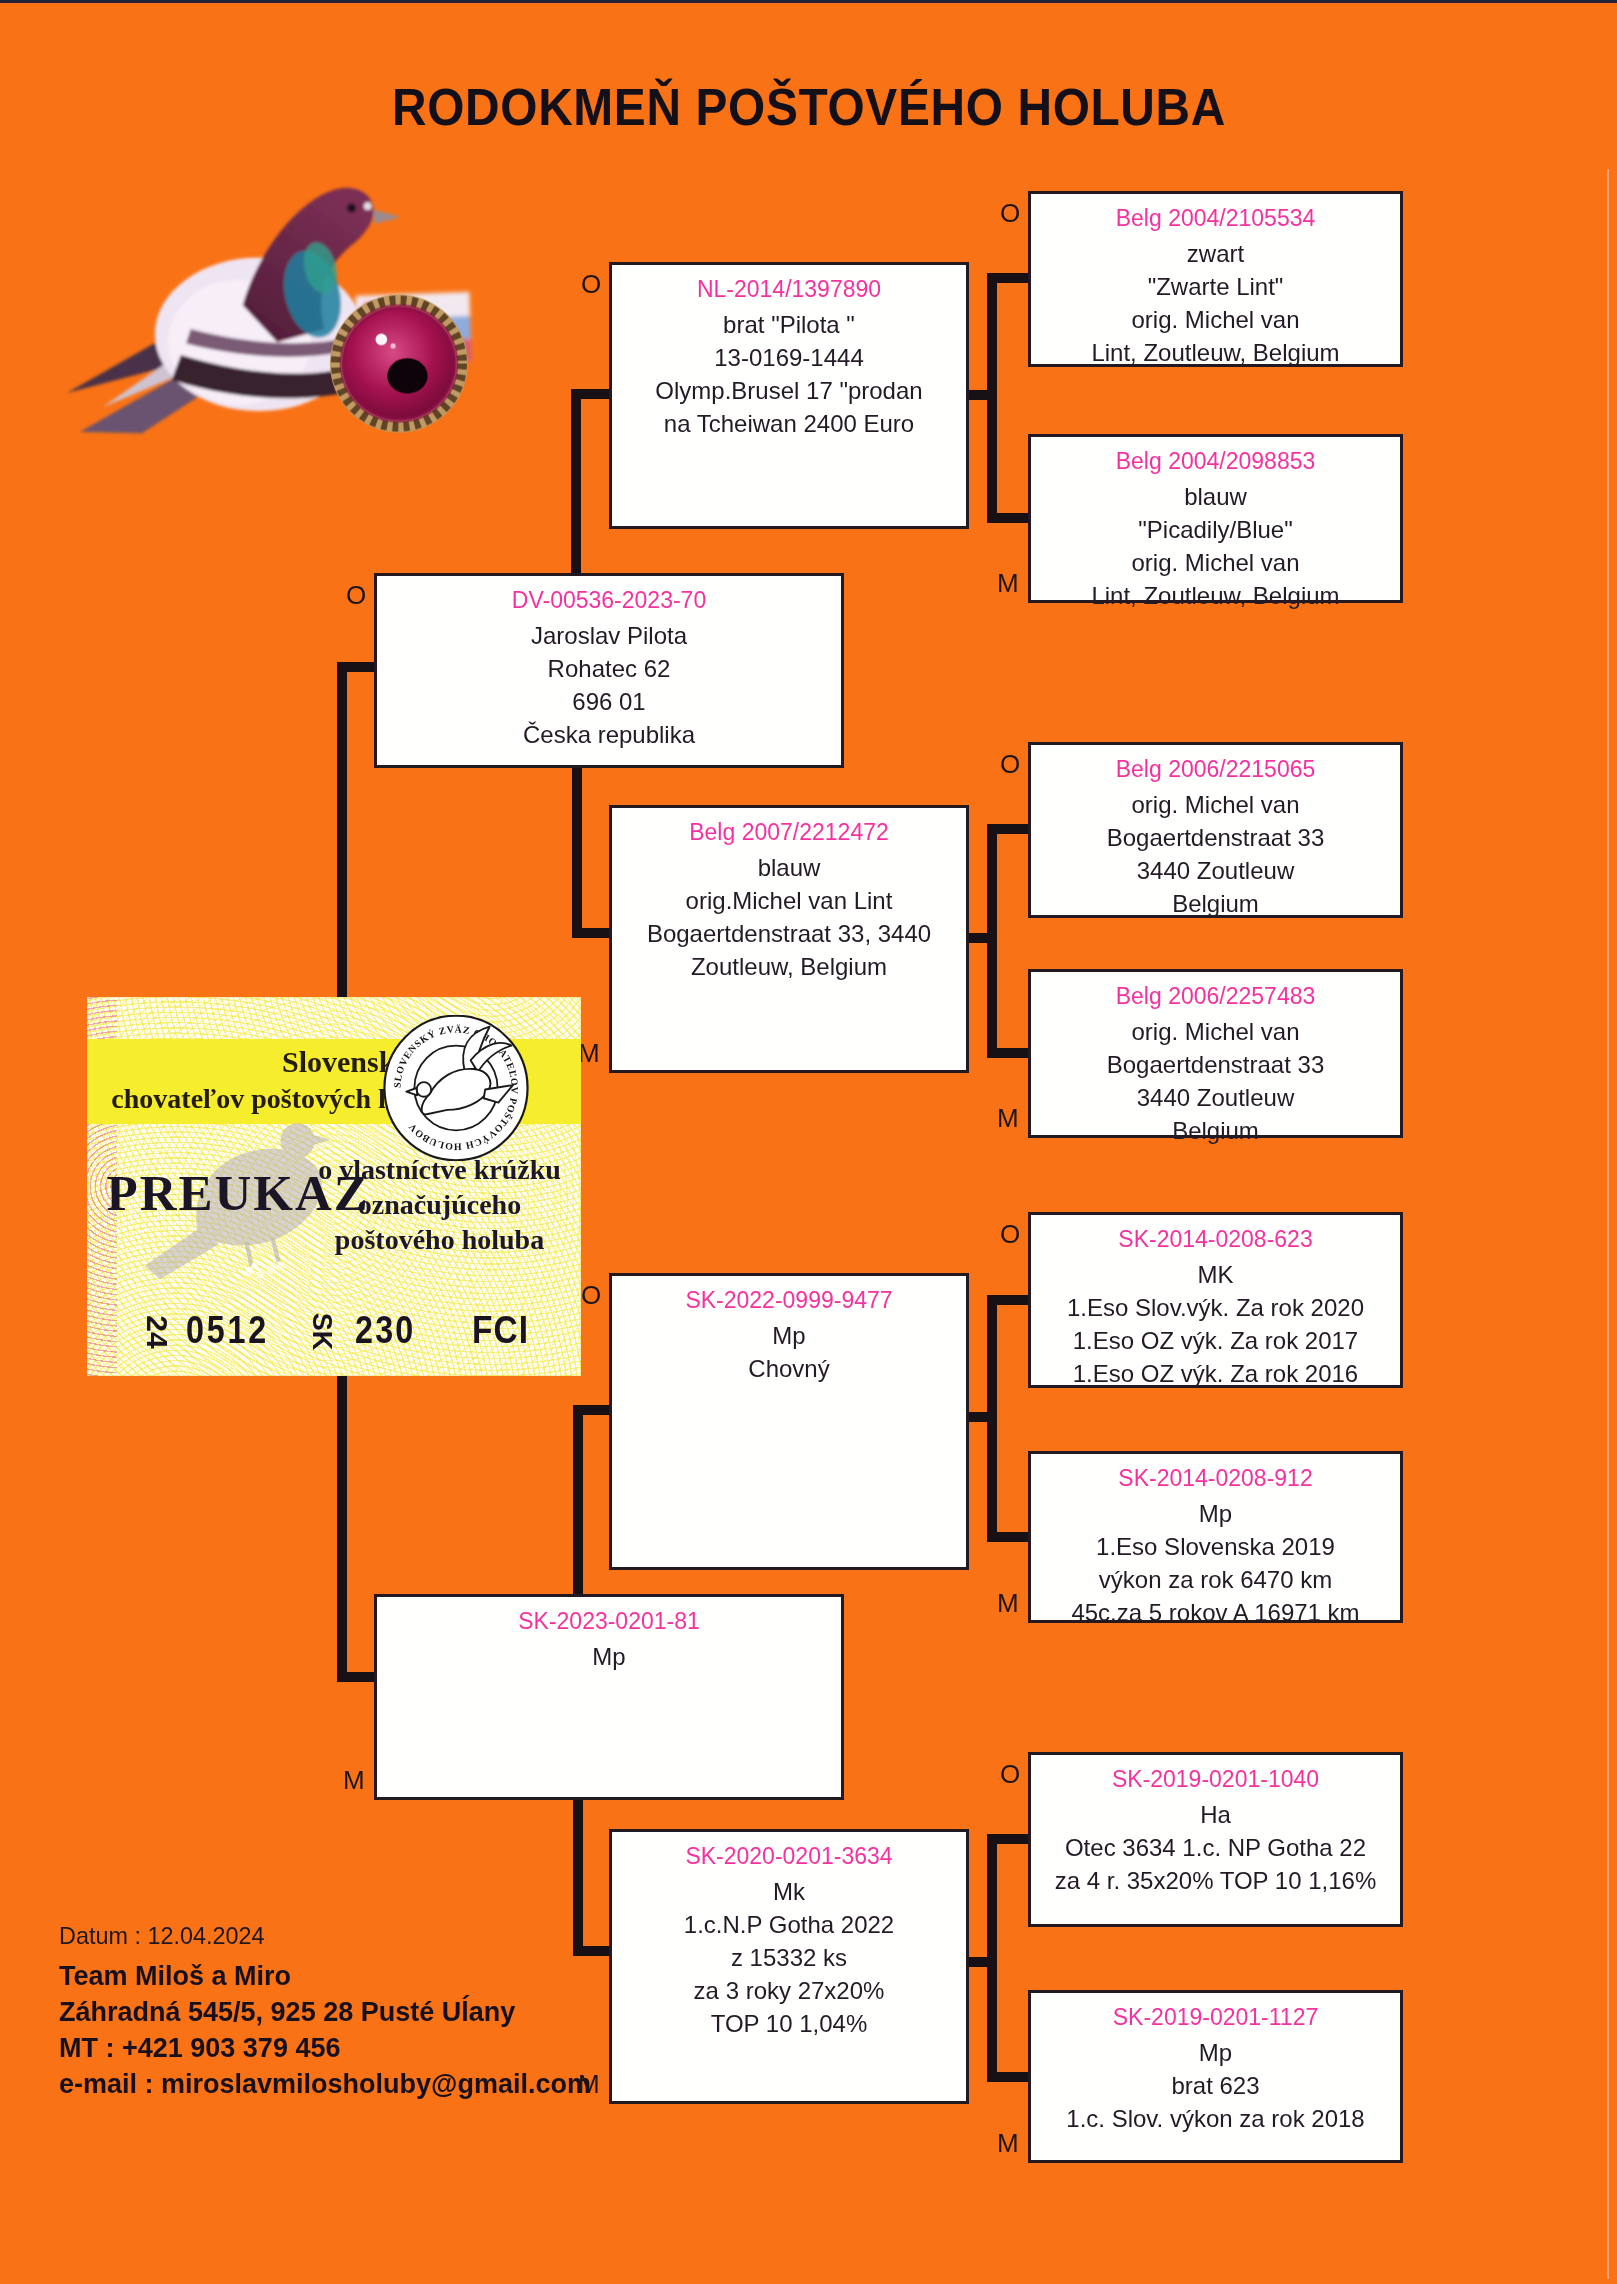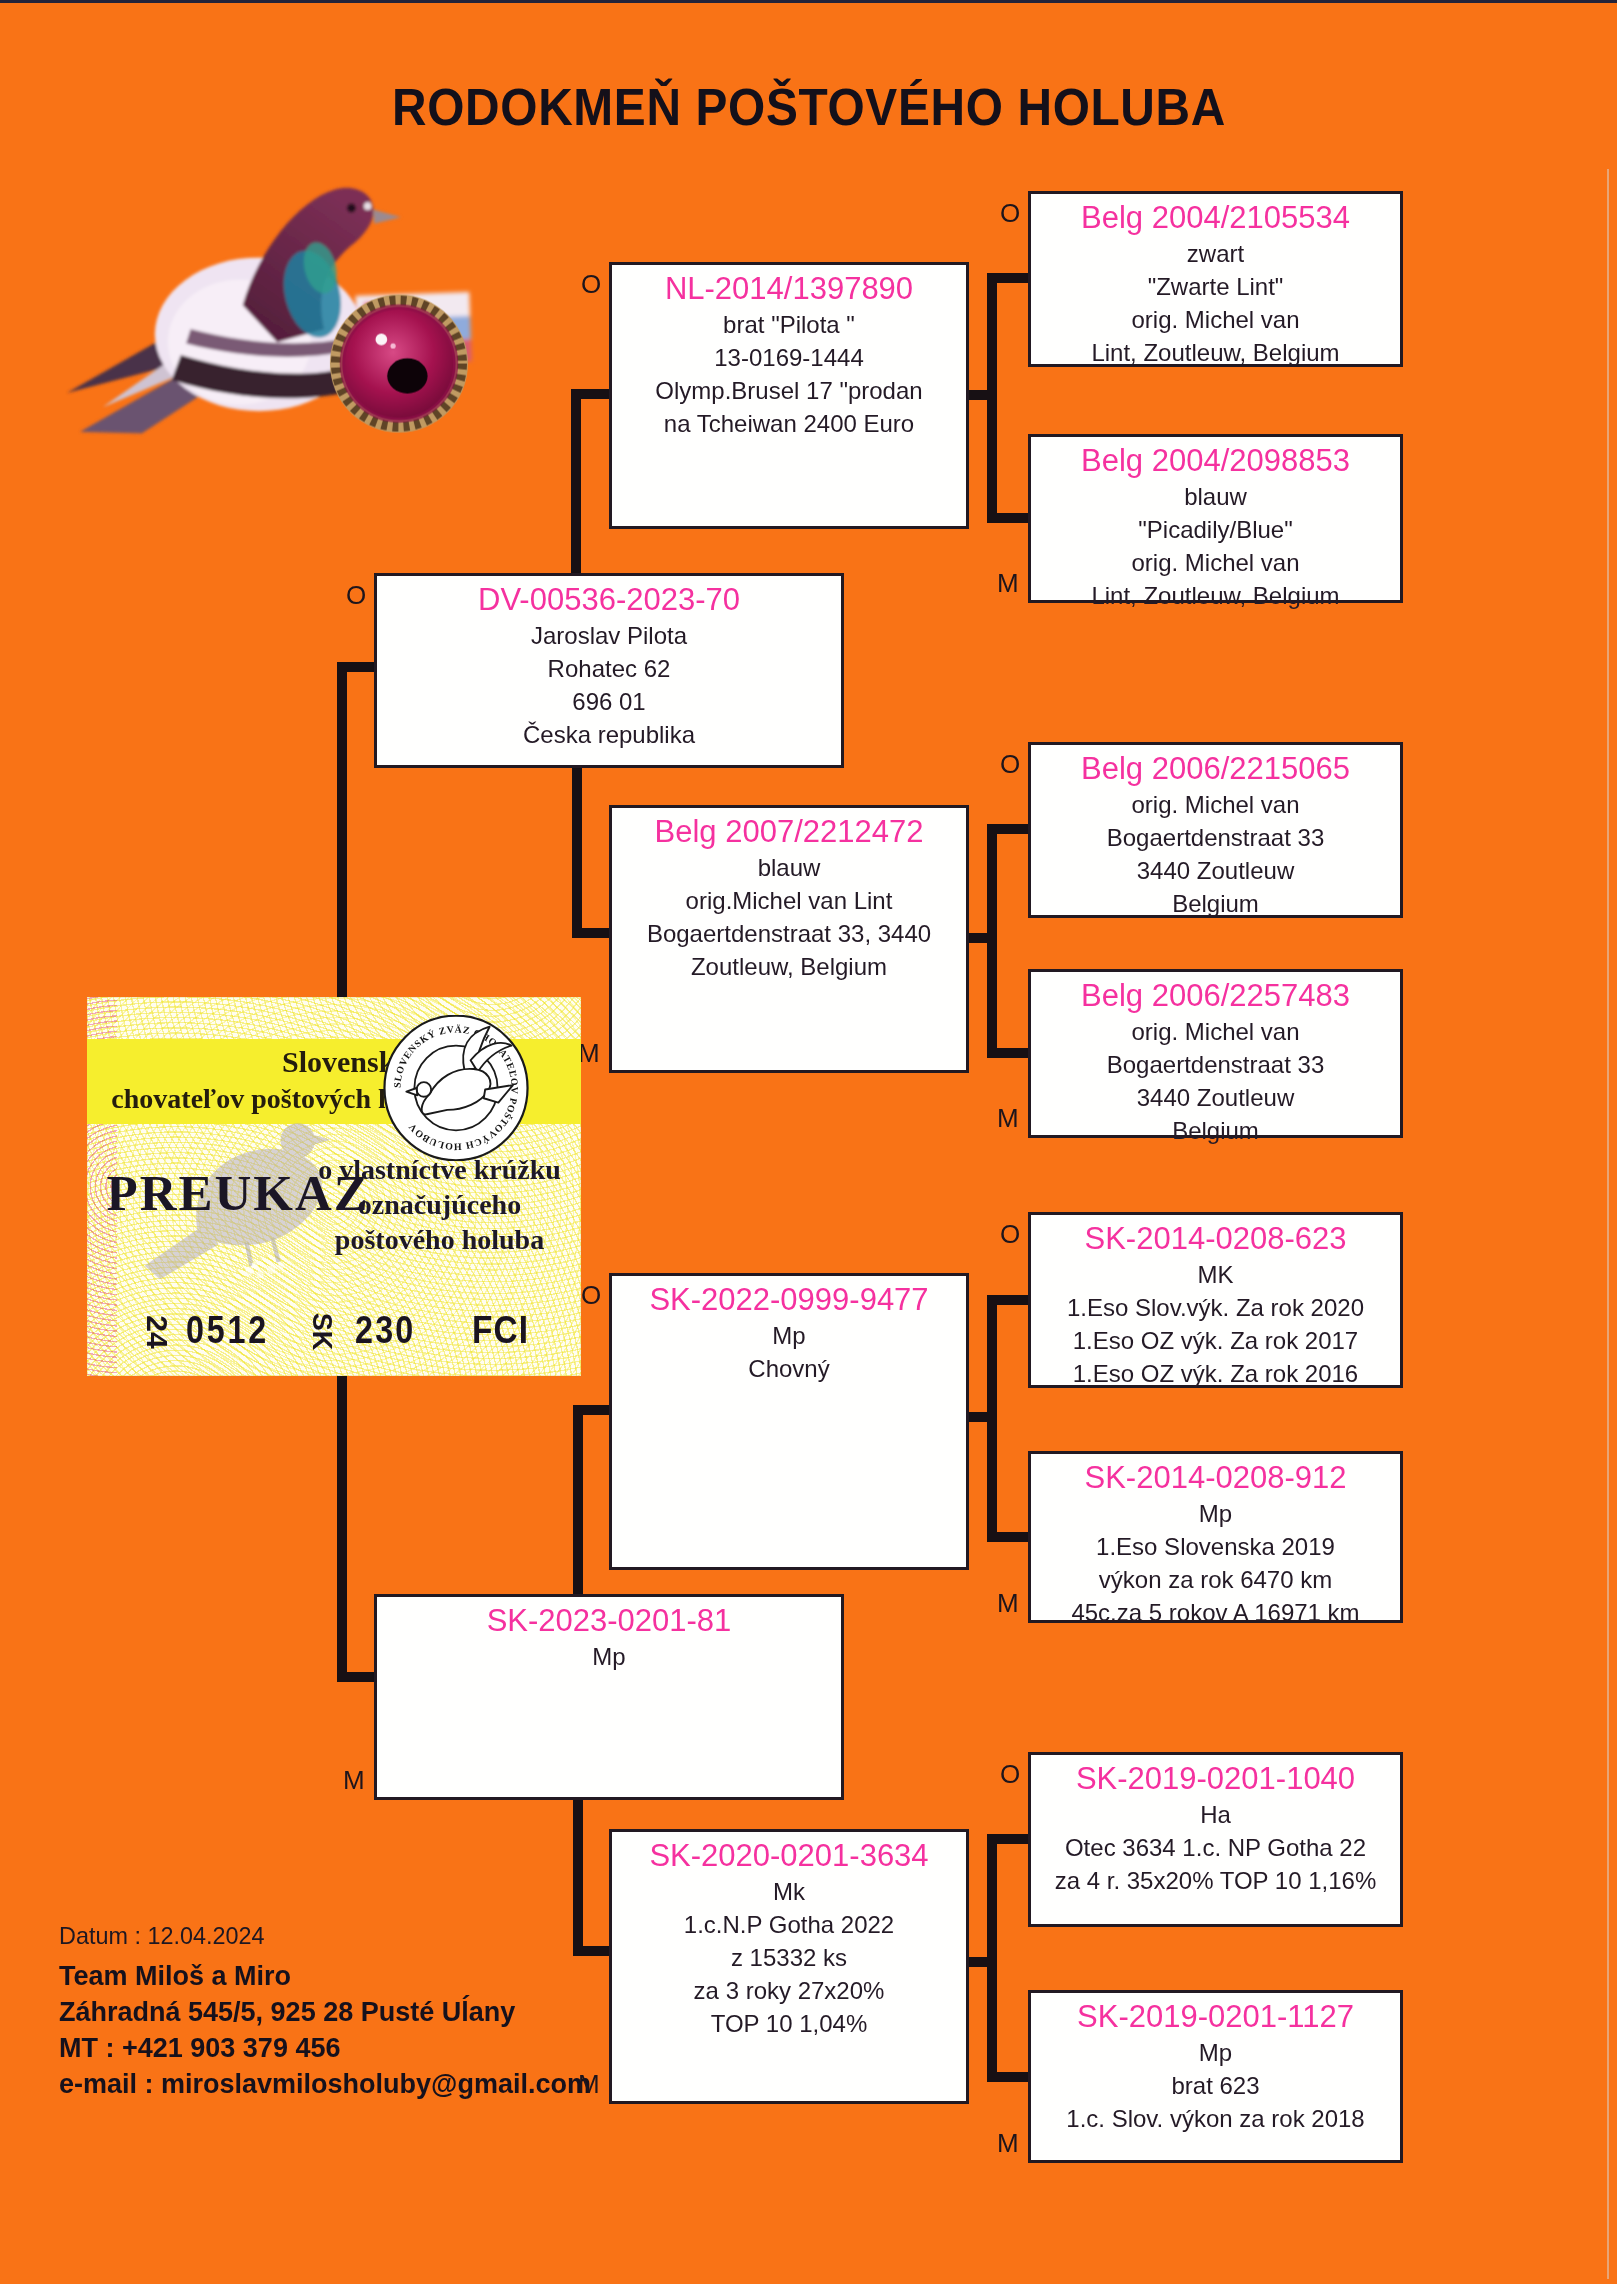--- a/index.html
+++ b/index.html
@@ -15,21 +15,21 @@
 
   .top-scan-line{position:absolute;left:0;top:0;width:1617px;height:3.3px;background:#23233a;}
   .right-scan-line{position:absolute;left:1607px;top:169px;width:2px;height:2110px;background:#d8d8d8;opacity:.5;}
 
   .title{position:absolute;left:50%;top:77px;transform:translateX(-50%) scaleX(.92);
     font-size:52px;font-weight:700;letter-spacing:0.7px;color:#14101a;white-space:nowrap;margin:0;}
 
   
   .pbox{position:absolute;background:#fffffe;border:3.3px solid var(--border);box-sizing:border-box;
     text-align:center;z-index:2;}
-  .pbox .ring{font-size:31px;line-height:38px;margin-top:5.2px;color:var(--pink);font-weight:500;white-space:nowrap;}
+  .pbox .ring{font-size:23px;line-height:38px;margin-top:5.2px;color:var(--pink);font-weight:500;white-space:nowrap;}
   .pbox .bline{font-size:24px;line-height:33px;color:var(--ink);white-space:nowrap;}
   .rolelbl{position:absolute;font-size:26px;font-weight:500;color:#1e151c;}
   .role-O{left:-31px;top:3.9px;}
   .role-M{left:-34px;bottom:1.3px;}
   .conn{position:absolute;background:var(--line);z-index:1;}
 
   
   .photo{position:absolute;left:44px;top:139px;width:456px;height:302px;z-index:2;}
 
   

